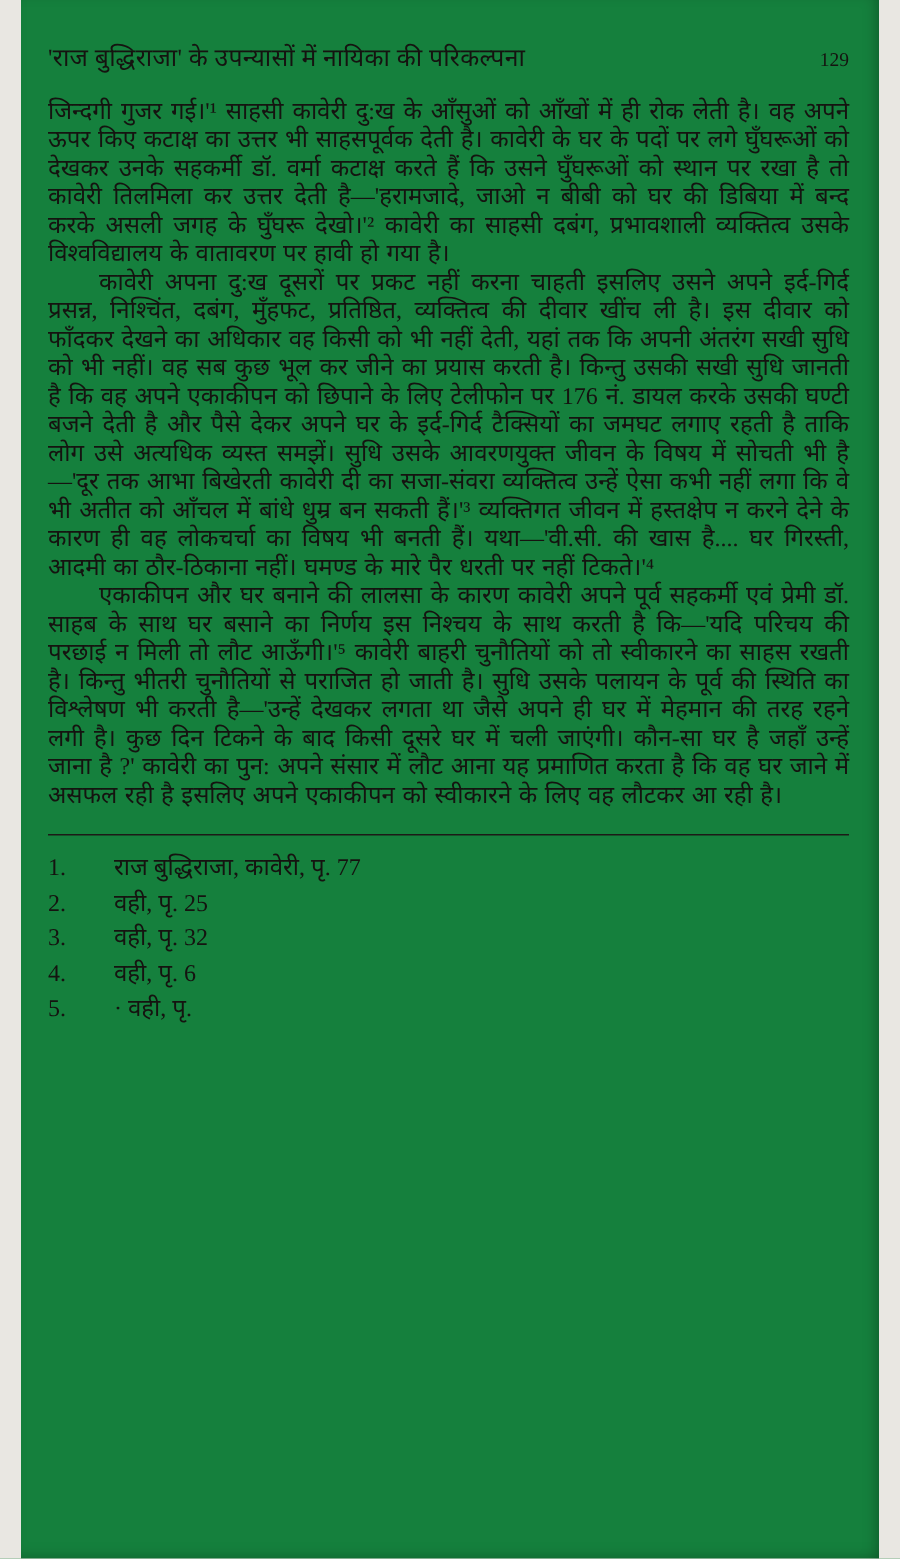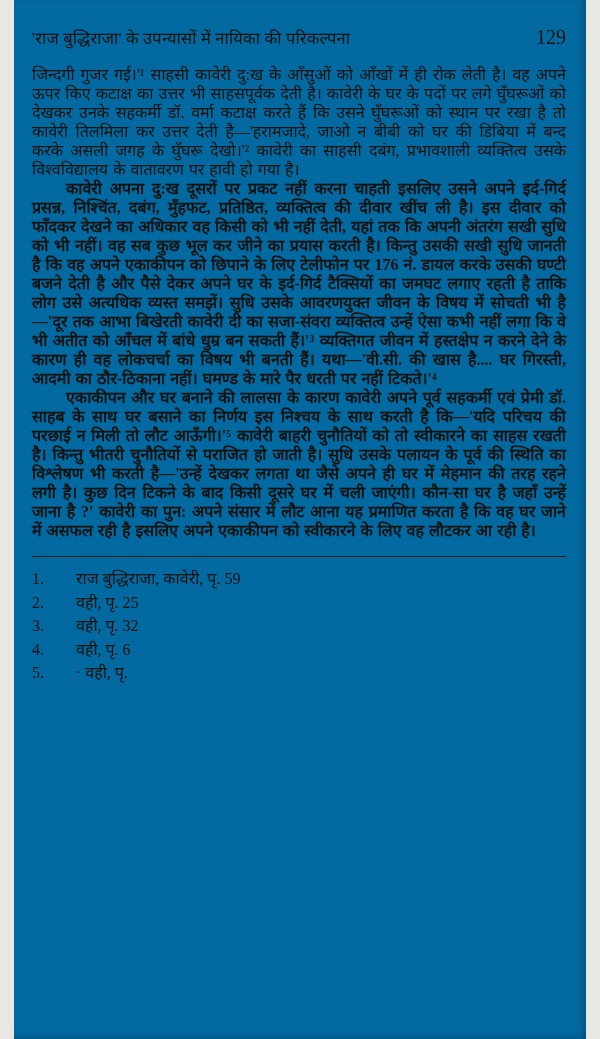--- a/index.html
+++ b/index.html
@@ -5,46 +5,46 @@
   html, body {
     margin: 0;
     padding: 0;
     background: #e9e7e2;
   }
   .page {
     position: relative;
     width: 572px;
     height: 1039px;
     margin: 0 auto;
-    background: #0369a1;
+    background: #15803d;
     color: #151310;
     font-family: "Liberation Serif", "DejaVu Serif", serif;
     box-sizing: border-box;
     padding: 26px 20px 0 18px;
     overflow: hidden;
     box-shadow: inset -7px 0 10px -6px rgba(0,0,0,0.28),
                 inset 0 -7px 10px -6px rgba(0,0,0,0.18);
   }
   .page-header {
     display: flex;
     justify-content: space-between;
     align-items: baseline;
     font-size: 16.5px;
     margin-bottom: 16px;
   }
   .running-title { letter-spacing: 0.2px; }
-  .page-number { font-size: 20px; }
+  .page-number { font-size: 13px; }
   .page-body p {
     margin: 0;
     font-size: 16px;
     line-height: 19px;
     text-align: justify;
     word-spacing: 1px;
   }
-  .para-indent { text-indent: 34px; font-weight: bold; }
+  .para-indent { text-indent: 34px; }
   .footnote-rule {
     border: none;
     border-top: 1.5px solid #1c1a17;
     margin: 16px 0 10px 0;
   }
   .footnotes { font-size: 16px; }
   .footnote-item {
     display: flex;
     line-height: 23.5px;
   }
@@ -68,21 +68,21 @@
     <p>जिन्दगी गुजर गई।'¹ साहसी कावेरी दु:ख के आँसुओं को आँखों में ही रोक लेती है। वह अपने ऊपर किए कटाक्ष का उत्तर भी साहसपूर्वक देती है। कावेरी के घर के पदों पर लगे घुँघरूओं को देखकर उनके सहकर्मी डॉ. वर्मा कटाक्ष करते हैं कि उसने घुँघरूओं को स्थान पर रखा है तो कावेरी तिलमिला कर उत्तर देती है—'हरामजादे, जाओ न बीबी को घर की डिबिया में बन्द करके असली जगह के घुँघरू देखो।'² कावेरी का साहसी दबंग, प्रभावशाली व्यक्तित्व उसके विश्वविद्यालय के वातावरण पर हावी हो गया है।</p>
     <p class="para-indent">कावेरी अपना दु:ख दूसरों पर प्रकट नहीं करना चाहती इसलिए उसने अपने इर्द-गिर्द प्रसन्न, निश्चिंत, दबंग, मुँहफट, प्रतिष्ठित, व्यक्तित्व की दीवार खींच ली है। इस दीवार को फाँदकर देखने का अधिकार वह किसी को भी नहीं देती, यहां तक कि अपनी अंतरंग सखी सुधि को भी नहीं। वह सब कुछ भूल कर जीने का प्रयास करती है। किन्तु उसकी सखी सुधि जानती है कि वह अपने एकाकीपन को छिपाने के लिए टेलीफोन पर 176 नं. डायल करके उसकी घण्टी बजने देती है और पैसे देकर अपने घर के इर्द-गिर्द टैक्सियों का जमघट लगाए रहती है ताकि लोग उसे अत्यधिक व्यस्त समझें। सुधि उसके आवरणयुक्त जीवन के विषय में सोचती भी है—'दूर तक आभा बिखेरती कावेरी दी का सजा-संवरा व्यक्तित्व उन्हें ऐसा कभी नहीं लगा कि वे भी अतीत को आँचल में बांधे धुम्र बन सकती हैं।'³ व्यक्तिगत जीवन में हस्तक्षेप न करने देने के कारण ही वह लोकचर्चा का विषय भी बनती हैं। यथा—'वी.सी. की खास है.... घर गिरस्ती, आदमी का ठौर-ठिकाना नहीं। घमण्ड के मारे पैर धरती पर नहीं टिकते।'⁴</p>
     <p class="para-indent">एकाकीपन और घर बनाने की लालसा के कारण कावेरी अपने पूर्व सहकर्मी एवं प्रेमी डॉ. साहब के साथ घर बसाने का निर्णय इस निश्चय के साथ करती है कि—'यदि परिचय की परछाई न मिली तो लौट आऊँगी।'⁵ कावेरी बाहरी चुनौतियों को तो स्वीकारने का साहस रखती है। किन्तु भीतरी चुनौतियों से पराजित हो जाती है। सुधि उसके पलायन के पूर्व की स्थिति का विश्लेषण भी करती है—'उन्हें देखकर लगता था जैसे अपने ही घर में मेहमान की तरह रहने लगी है। कुछ दिन टिकने के बाद किसी दूसरे घर में चली जाएंगी। कौन-सा घर है जहाँ उन्हें जाना है ?' कावेरी का पुन: अपने संसार में लौट आना यह प्रमाणित करता है कि वह घर जाने में असफल रही है इसलिए अपने एकाकीपन को स्वीकारने के लिए वह लौटकर आ रही है।</p>
   </div>
 
   <hr class="footnote-rule">
 
   <div class="footnotes">
     <div class="footnote-item">
       <span class="fn-num">1.</span>
-      <span class="fn-text">राज बुद्धिराजा, कावेरी, पृ. 59</span>
+      <span class="fn-text">राज बुद्धिराजा, कावेरी, पृ. 77</span>
     </div>
     <div class="footnote-item">
       <span class="fn-num">2.</span>
       <span class="fn-text">वही, पृ. 25</span>
     </div>
     <div class="footnote-item">
       <span class="fn-num">3.</span>
       <span class="fn-text">वही, पृ. 32</span>
     </div>
     <div class="footnote-item">

